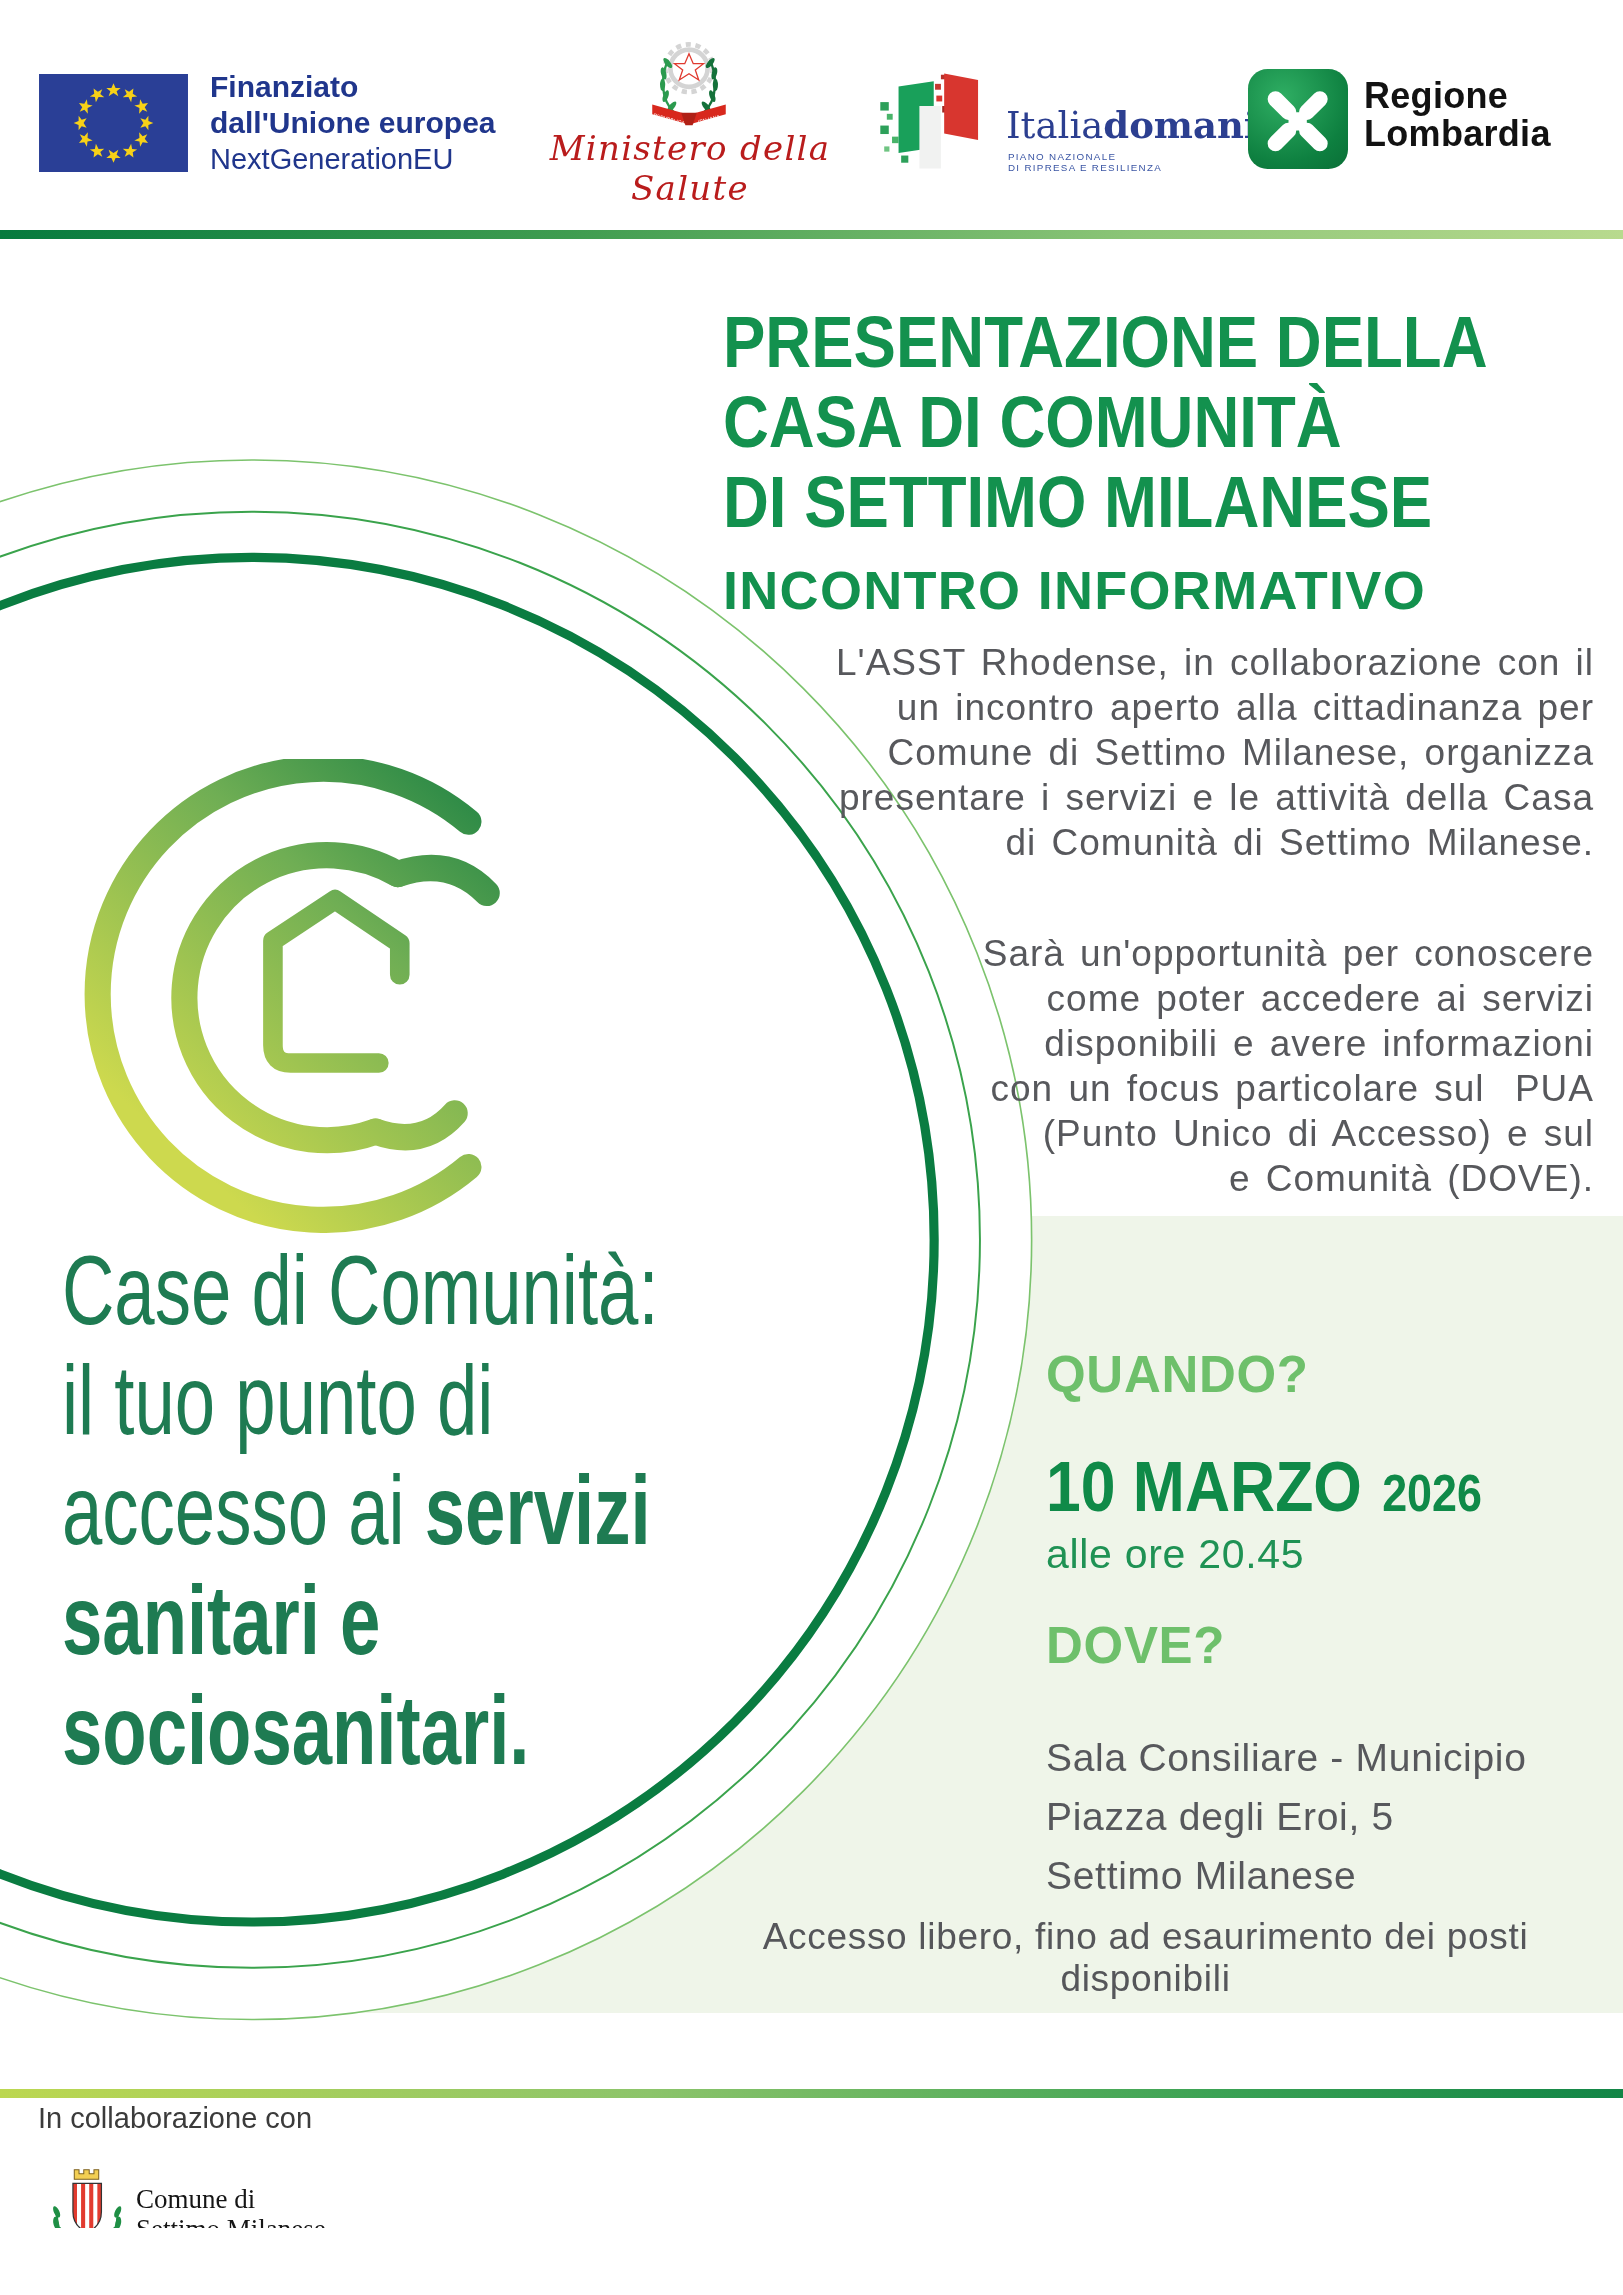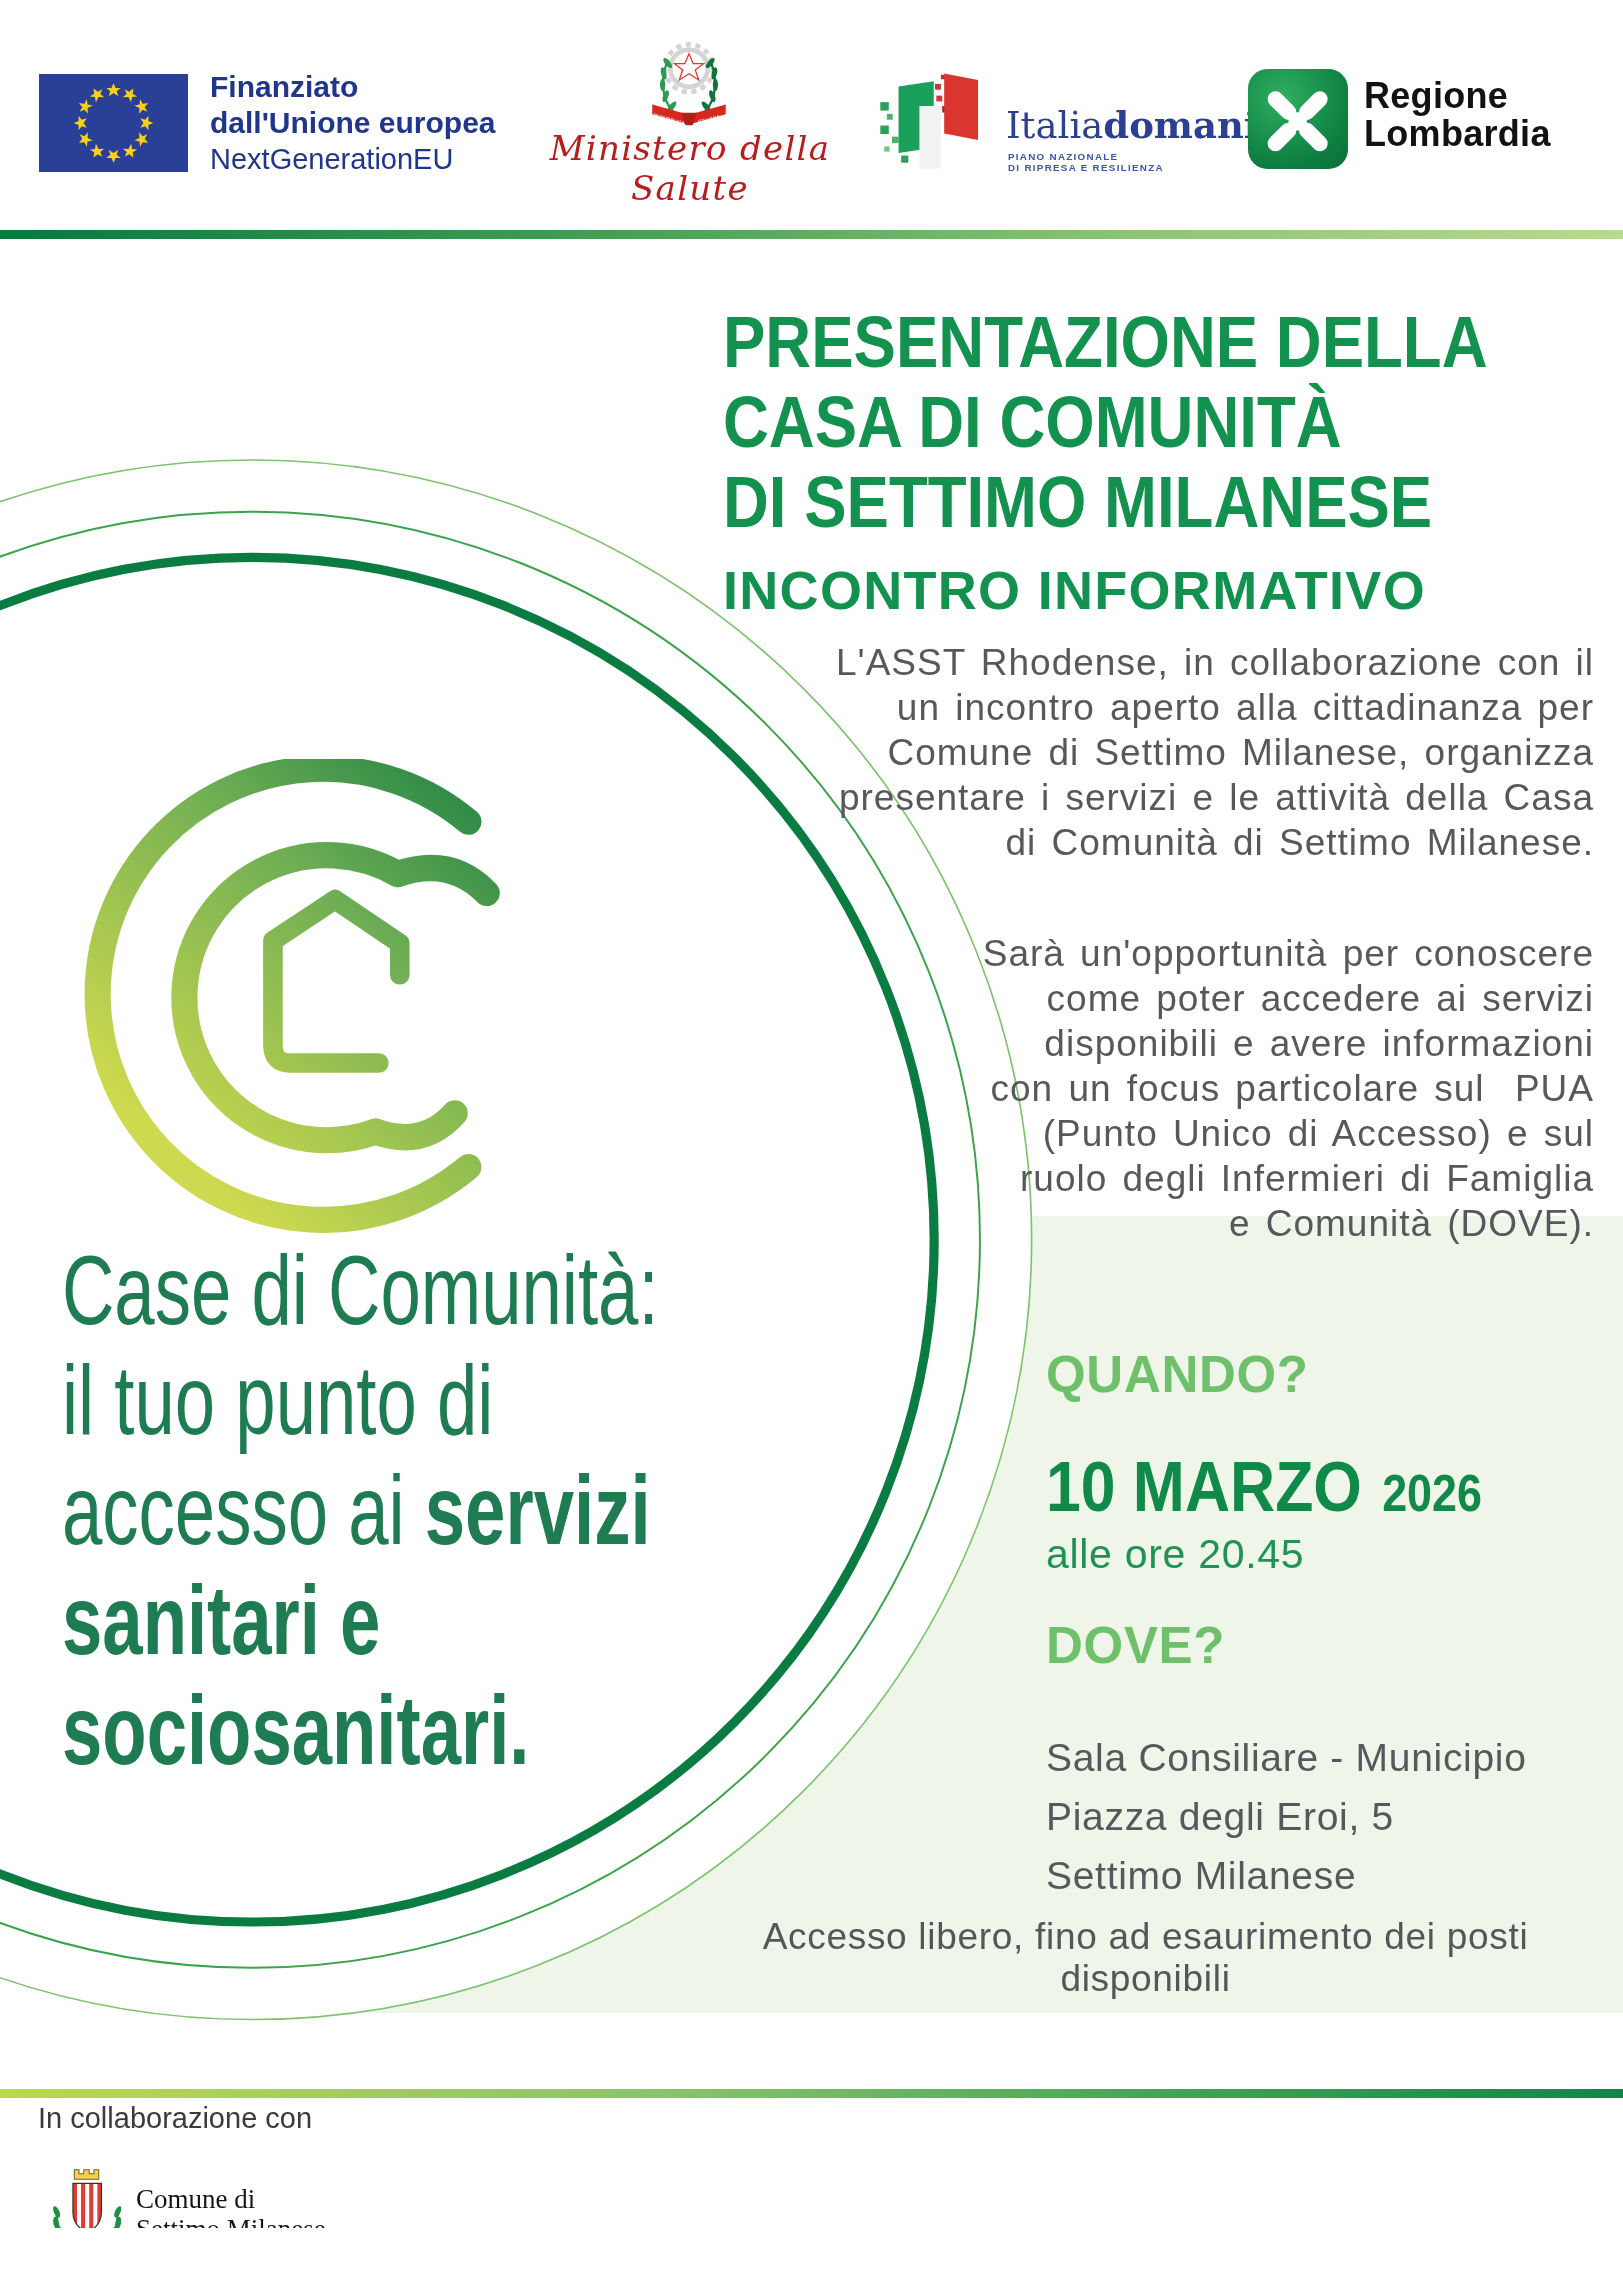--- a/index.html
+++ b/index.html
@@ -19,21 +19,21 @@
   .min-emblem { left:645px; top:34px; width:88px; height:99px; }
   .min-name {
     left:510px; top:128px; width:360px; text-align:center;
     font-family:"DejaVu Serif", serif; font-style:italic;
     font-size:34px; color:#b91c1c; letter-spacing:1.3px;
   }
 
   .ita-mosaic { left:879px; top:68px; width:116px; height:106px; }
   .ita-brand { left:1006px; top:103px; font-family:"DejaVu Serif", serif; font-size:37px; color:#2c3f90; }
   .ita-brand .bold { font-weight:bold; }
-  .ita-tagline { left:1008px; top:151px; font-size:9.8px; font-weight:bold; letter-spacing:1.3px; line-height:11px; color:#3a55a4; }
+  .ita-tagline { left:1008px; top:151px; font-size:9.8px; font-weight:normal; letter-spacing:1.3px; line-height:11px; color:#3a55a4; }
 
   .rl-square {
     left:1248px; top:69px; width:100px; height:100px; border-radius:19.6px;
     background:radial-gradient(circle at 35% 28%, #2fae63, #0e8040 68%, #0a6f37);
   }
   .rl-name { left:1364px; top:77px; font-size:36px; font-weight:bold; color:#121212; line-height:38px; letter-spacing:0.3px; }
 
   .divider-top {
     left:0; top:230px; width:1623px; height:8.5px;
     background:linear-gradient(90deg,#067a3e 0%, #3f9c50 35%, #8cc577 70%, #b8da8e 100%);
@@ -223,21 +223,20 @@
     <div class="p-line">Comune di Settimo Milanese, organizza</div>
     <div class="p-line">presentare i servizi e le attività della Casa</div>
     <div class="p-line">di Comunità di Settimo Milanese.</div>
   </div>
   <div class="abs para para2">
     <div class="p-line">Sarà un'opportunità per conoscere</div>
     <div class="p-line">come poter accedere ai servizi</div>
     <div class="p-line">disponibili e avere informazioni</div>
     <div class="p-line">con un focus particolare sul  PUA</div>
     <div class="p-line">(Punto Unico di Accesso) e sul</div>
-    <div class="p-line">ruolo degli Infermieri di Famiglia</div>
     <div class="p-line">e Comunità (DOVE).</div>
   </div>
 
   <div class="abs claim">
     <div>Case di Comunità:</div>
     <div>il tuo punto di</div>
     <div><span>accesso ai </span><span class="b">servizi</span></div>
     <div class="b">sanitari e</div>
     <div class="b">sociosanitari.</div>
   </div>

